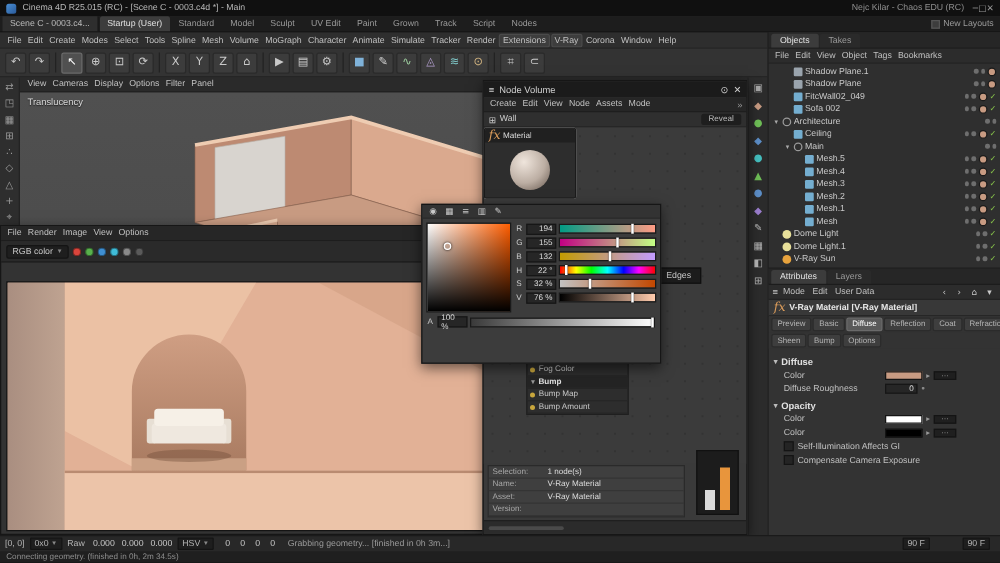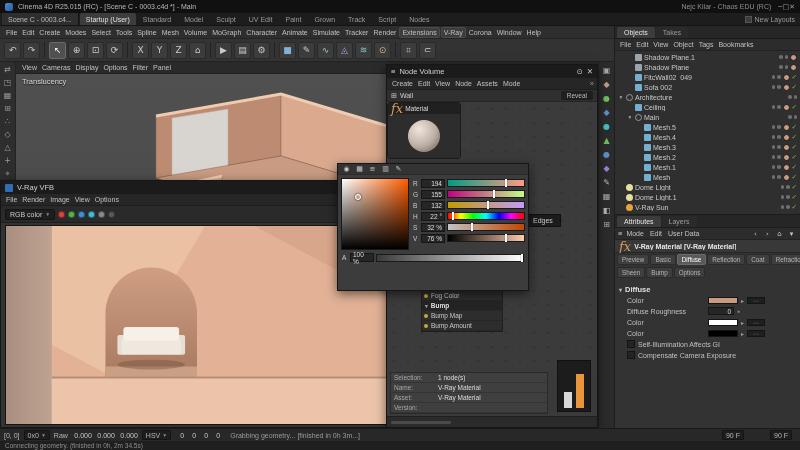--- a/index.html
+++ b/index.html
@@ -53,21 +53,21 @@
 .vfb-right{margin-left:auto;display:flex;gap:2px}
 .vfbimg{position:absolute;left:4px;top:44px;width:384px;height:200px;border:1px solid #141414}
 
 .ne{left:386px;top:64px;width:212px;height:364px;background:#3a3a3a;z-index:6}
 .breadcrumb{height:12px;background:#2f2f2f;display:flex;align-items:center;gap:3px;padding:0 4px;border-bottom:1px solid #252525;color:#ccc;font-size:7px}
 .reveal{margin-left:auto;background:#1e1e1e;padding:1px 6px;border-radius:2px;color:#bbb;font-size:6.5px}
 .necanvas{position:absolute;left:0;top:37px;right:0;bottom:56px;background:#3b3b3b;background-image:radial-gradient(#333 1px,transparent 1px);background-size:14px 14px;overflow:hidden}
 .node-card{position:absolute;width:74px;background:#2d2d2d;border:1px solid #1b1b1b;border-radius:2px}
 .node-card.selected{border-color:#d8d8d8}
 .node-head{height:11px;background:#202020;display:flex;align-items:center;gap:2px;padding:0 3px;border-radius:2px 2px 0 0}
-.fxbadge{font-style:italic;font-family:"DejaVu Serif",serif;color:#d89a5a;font-size:13px}
+.fxbadge{font-style:italic;font-family:"DejaVu Serif",serif;color:#d89a5a;font-size:10px}
 .ntitle{color:#ddd;font-size:6.5px;white-space:nowrap;overflow:hidden}
 .node-body{height:44px;display:flex;align-items:center;justify-content:center}
 .sphere{width:32px;height:32px;border-radius:50%;background:radial-gradient(circle at 35% 30%,#f4dcc8,#c89b82 55%,#7d5a46 95%)}
 .sphere.alt{background:radial-gradient(circle at 35% 30%,#efe5dc,#bcaea3 55%,#6d5f55 95%)}
 .edges-tip{position:absolute;left:138px;top:112px;background:#1c1c1c;color:#c9c9c9;padding:2px 7px;font-size:7px;border:1px solid #101010}
 .ports{position:absolute;left:34px;top:168px;width:82px;background:#2d2d2d;border:1px solid #1f1f1f}
 .port-row{height:10px;display:flex;align-items:center;gap:3px;padding:0 3px;border-bottom:1px solid #262626;color:#c9c9c9;font-size:6.5px}
 .port-row.header{background:#242424;color:#e0e0e0;font-weight:bold}
 .pdot{width:4px;height:4px;border-radius:50%;background:#c8a63c;margin-left:-1px;flex:none}
 .pexp{font-size:5.5px;color:#999}
@@ -279,24 +279,20 @@
       <span class="vicon" style="color: rgb(111, 191, 87);">▲</span>
       <span class="vicon" style="color: rgb(93, 143, 201);">●</span>
       <span class="vicon" style="color: rgb(157, 127, 208);">◆</span>
       <span class="vicon" style="color: rgb(181, 181, 181);">✎</span>
       <span class="vicon" style="color: rgb(181, 181, 181);">▦</span>
       <span class="vicon" style="color: rgb(181, 181, 181);">◧</span>
       <span class="vicon" style="color: rgb(181, 181, 181);">⊞</span>
     </div>
 
   <div class="window vfb">
-    <div class="wtitle">
-      <span style="width:8px;height:8px;background:#2f6db5;border-radius:1px;display:inline-block"></span>
-      <span>V-Ray VFB</span>
-    </div>
     <div class="wmenus" id="vfb-menus">
         <span class="mitem">File</span>
         <span class="mitem">Render</span>
         <span class="mitem">Image</span>
         <span class="mitem">View</span>
         <span class="mitem">Options</span>
       </div>
     <div class="vfbbar">
       <span class="chsel">
         <span>RGB color</span>
@@ -735,20 +731,24 @@
           <div class="arow">
             <span class="alabel">Color</span>
             <span class="aswatch" style="background: rgb(200, 155, 130);"></span>
             <span class="aarr">▸</span>
             <span class="atex">⋯</span>
           </div>
           <div class="arow">
             <span class="alabel">Diffuse Roughness</span>
             <span class="avalue">0</span>
             <span class="adot">●</span>
+          </div>
+          <div class="arow header">
+            <span class="aexp">▾</span>
+            <span>Opacity</span>
           </div>
           <div class="arow">
             <span class="alabel">Color</span>
             <span class="aswatch" style="background: rgb(255, 255, 255);"></span>
             <span class="aarr">▸</span>
             <span class="atex">⋯</span>
           </div>
           <div class="arow">
             <span class="alabel">Color</span>
             <span class="aswatch" style="background: rgb(0, 0, 0);"></span>

